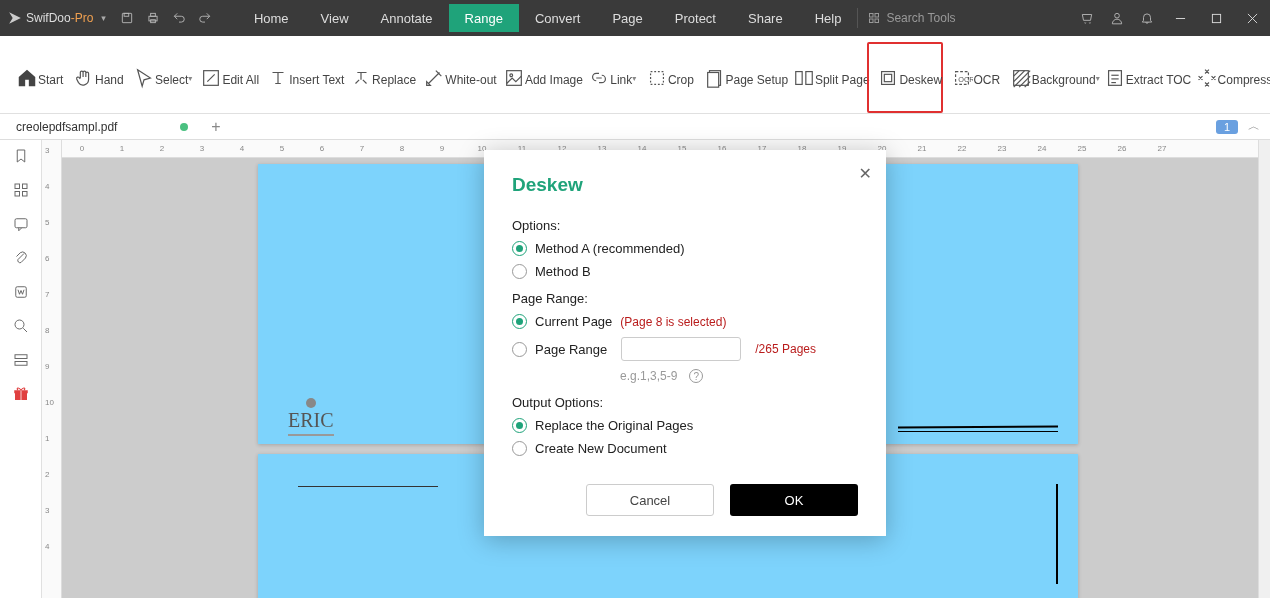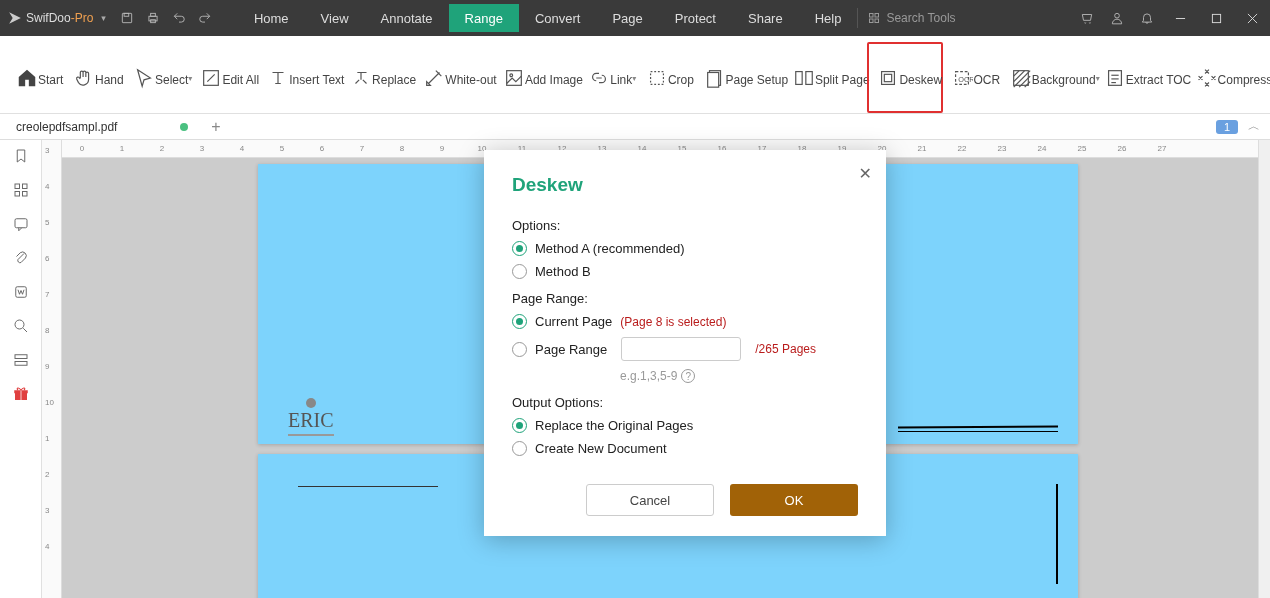--- a/index.html
+++ b/index.html
@@ -73,26 +73,26 @@
 .dialog { position: absolute; top: 150px; left: 484px; width: 402px; background: #fff; box-shadow: 0 4px 24px rgba(0,0,0,0.25); z-index: 100; padding: 24px 28px 20px; }
 .dialog .close { position: absolute; top: 14px; right: 14px; cursor: pointer; color: #666; font-size: 16px; }
 .dialog h2 { color: #1fa37a; font-size: 19px; font-weight: 600; margin-bottom: 22px; }
 .dialog .section-label { font-size: 13px; color: #222; margin: 12px 0 8px; }
 .dialog .radio-row { display: flex; align-items: center; gap: 8px; margin: 8px 0; font-size: 13px; color: #222; }
 .dialog .radio { width: 15px; height: 15px; border: 1.5px solid #1fa37a; border-radius: 50%; display: flex; align-items: center; justify-content: center; cursor: pointer; flex-shrink:0;}
 .dialog .radio.off { border-color: #999; }
 .dialog .radio .dot { width: 7px; height: 7px; background: #1fa37a; border-radius: 50%; }
 .dialog .hint { color: #b91c1c; font-size: 12px; }
 .dialog .rangeinput { border: 1px solid #ccc; border-radius: 3px; height: 24px; width: 120px; padding: 0 6px; font-size: 12px; margin: 0 6px;}
-.dialog .eg-row { margin-left: 108px; font-size: 12px; color: #999; display:flex; align-items:center; gap:4px; margin-top:2px;}
+.dialog .eg-row { margin-left: 108px; font-size: 12px; color: #999; display:flex; align-items:center; gap:12px; margin-top:2px;}
 .dialog .qmark { width:14px; height:14px; border:1px solid #999; border-radius:50%; font-size:10px; display:flex;align-items:center;justify-content:center;}
 .dialog .btnrow { display: flex; justify-content: flex-end; gap: 16px; margin-top: 28px; }
 .dialog .btn { width: 128px; height: 32px; border-radius: 3px; font-size: 13px; display: flex; align-items: center; justify-content: center; cursor: pointer; }
 .dialog .btn.cancel { background: #fff; border: 1px solid #ccc; color: #444; }
-.dialog .btn.ok { background: #a16207; color: #fff; }
+.dialog .btn.ok { background: #000000; color: #fff; }
 </style>
 </head>
 <body>
 
 <div class="titlebar">
   <div class="logo">
     <svg viewBox="0 0 24 24">
         <path d="M2 2 L22 12 L2 22 L8 12 Z"></path>
       </svg>
     <span><span class="app-name">SwifDoo</span><span class="app-pro">-Pro</span></span>

